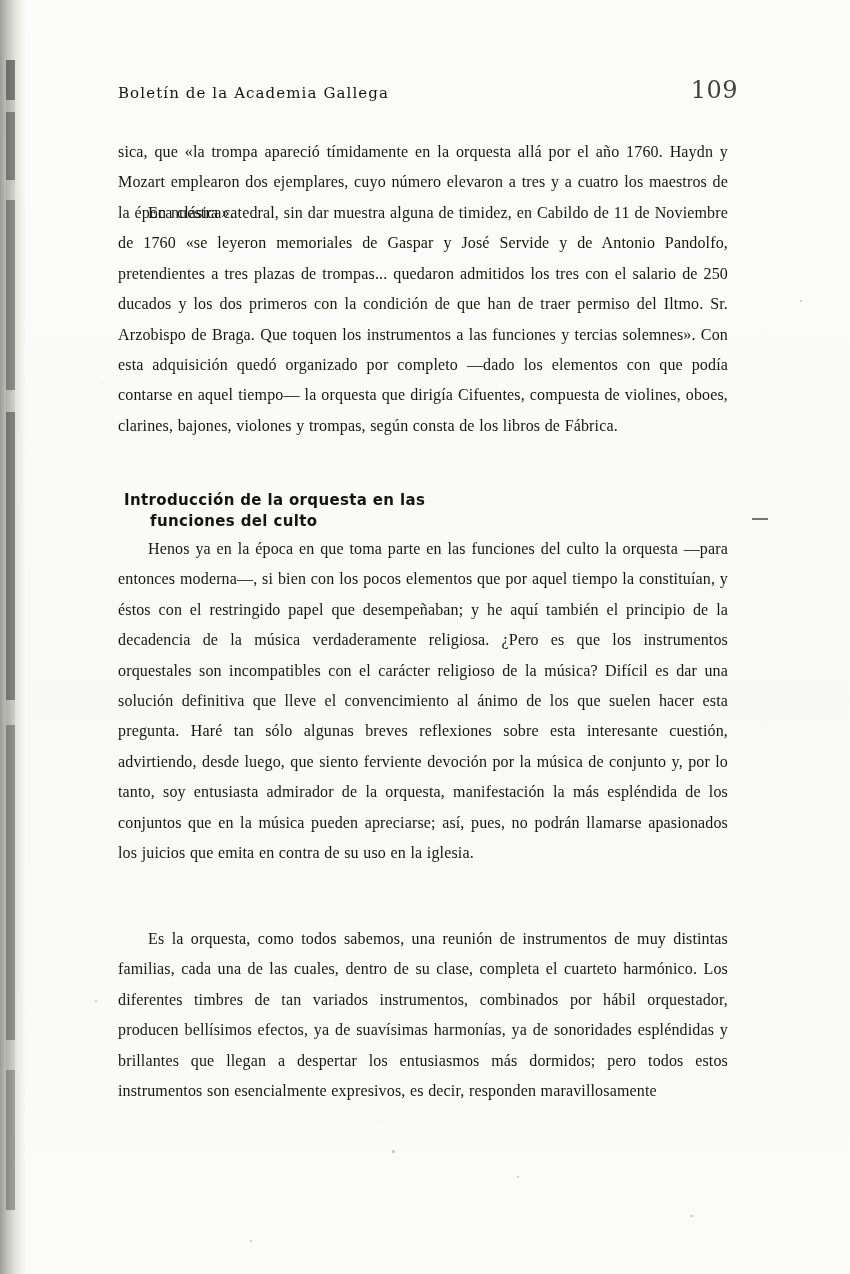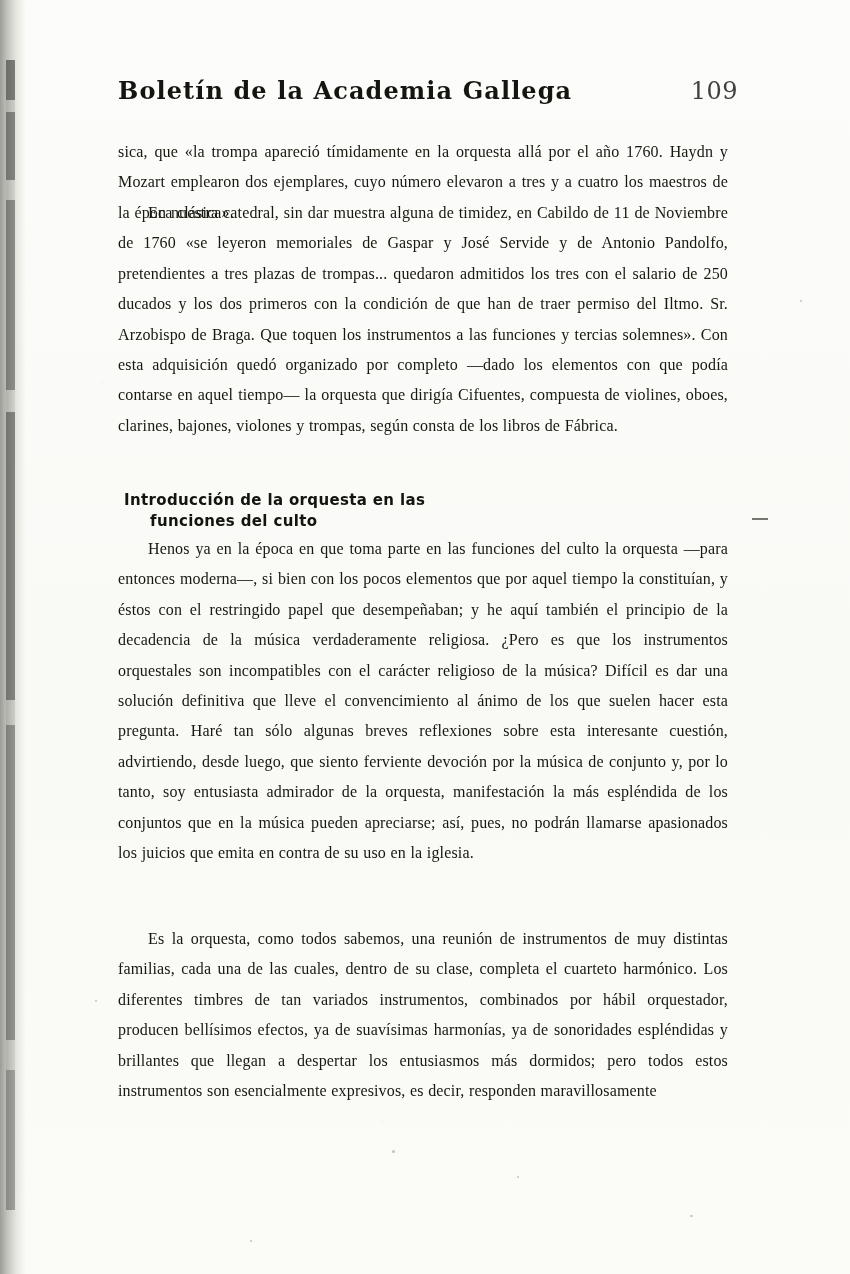--- a/index.html
+++ b/index.html
@@ -66,22 +66,22 @@
     position: absolute;
     left: 118px;
     top: 76px;
     width: 620px;
     display: flex;
     align-items: baseline;
     justify-content: space-between;
   }
   .header-title {
     font-family: "DejaVu Serif", serif;
-    font-weight: bold;
-    font-size: 24px;
+    font-weight: normal;
+    font-size: 15px;
     letter-spacing: 1.1px;
     color: #15150f;
     white-space: nowrap;
   }
   .header-page {
     font-family: "DejaVu Serif", serif;
     font-size: 24px;
     letter-spacing: 0.5px;
     color: #404040;
   }

